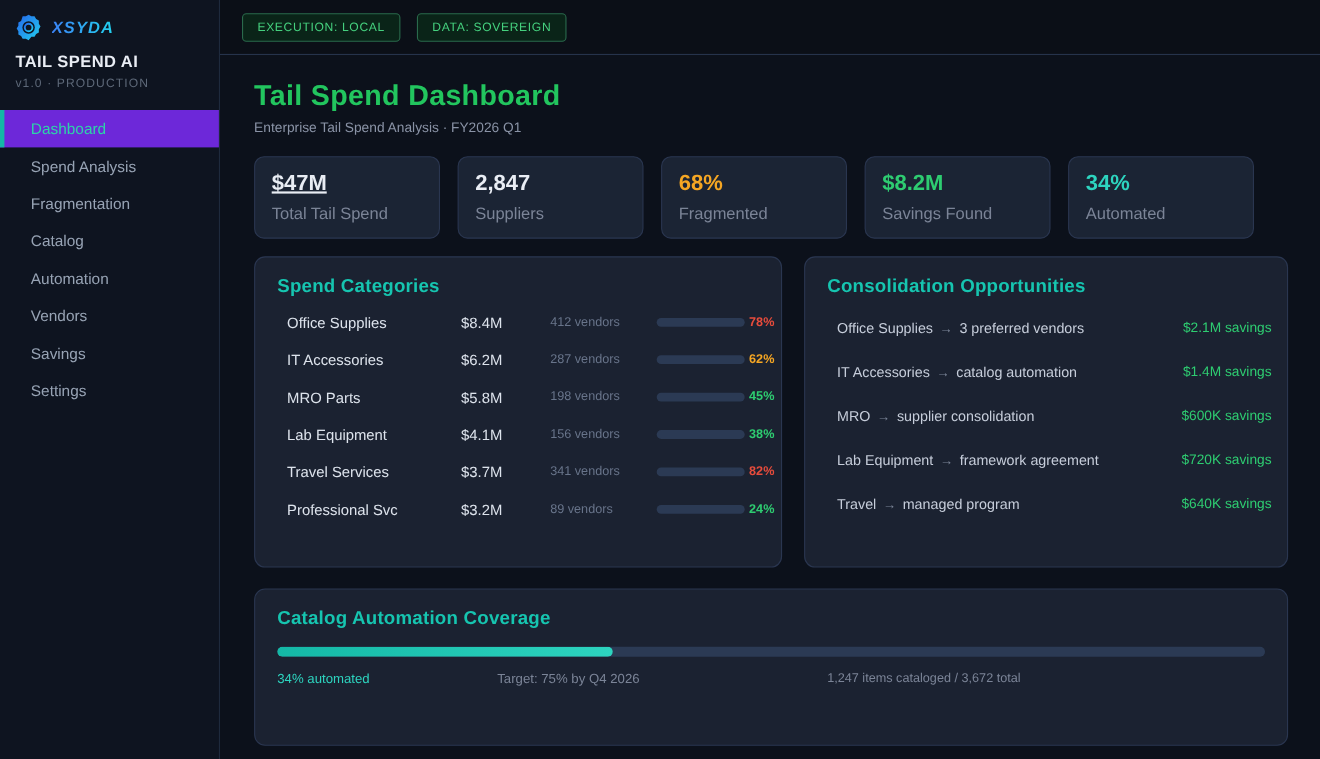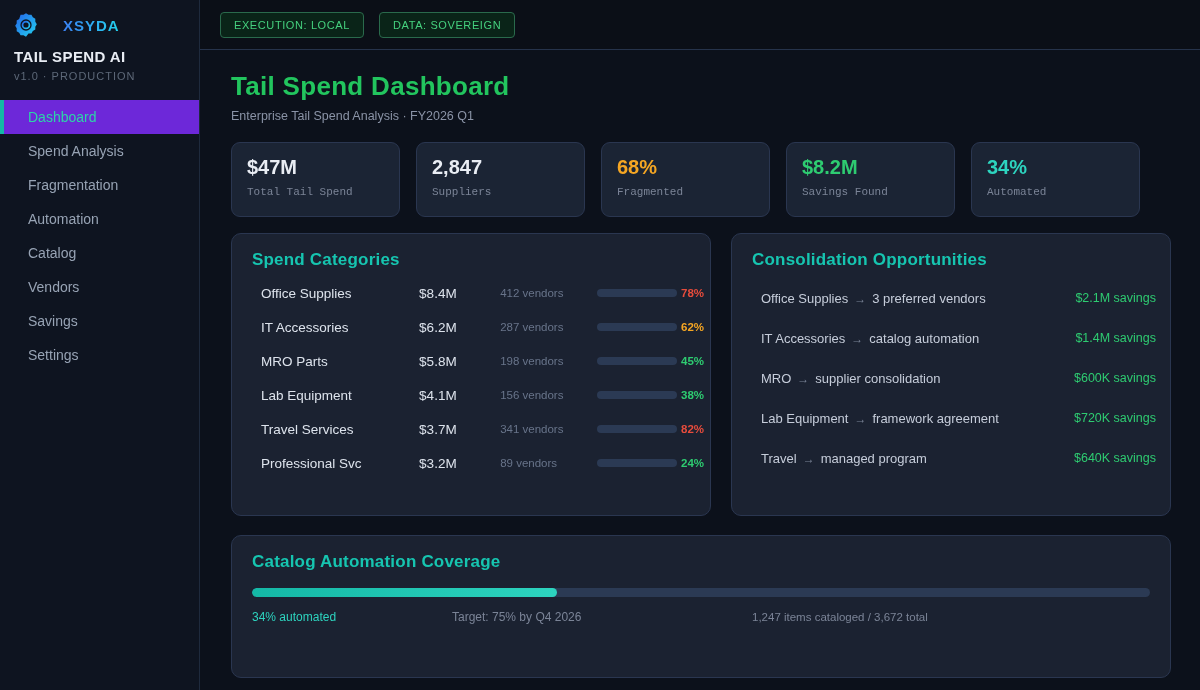--- a/index.html
+++ b/index.html
@@ -10,21 +10,21 @@
     overflow:hidden;
     position:relative;
     color:#dde3ec;
   }
 
   
   .sidebar {
     position:absolute; left:0; top:0; width:200px; height:690px;
     background:#0e1420; border-right:1px solid #1e2a3d;
   }
-  .logo-row { display:flex; align-items:center; gap:24px; padding:12px 12px 6px 13px; }
+  .logo-row { display:flex; align-items:center; gap:8px; padding:12px 12px 6px 13px;font-style:italic; }
   .logo-text {
     font-size:15px; font-weight:bold; letter-spacing:1px;
     background:linear-gradient(90deg,#3b82f6,#22d3ee);
     -webkit-background-clip:text; background-clip:text; color:transparent;
   }
   .app-name { padding:4px 14px 0; color:#e9edf4; font-weight:bold; font-size:15px; letter-spacing:.4px; }
   .app-version { padding:5px 14px 12px; color:#5d6878; font-size:11px; letter-spacing:1px; }
   .nav { margin-top:6px; }
   .nav-item {
     height:34px; display:flex; align-items:center; padding-left:24px;
@@ -49,21 +49,21 @@
   .main { position:absolute; left:200px; top:50px; width:1000px; padding:21px 29px 0 31px; }
   .page-title { font-size:26px; font-weight:bold; color:#22c55e; letter-spacing:.3px; }
   .page-subtitle { margin-top:7px; font-size:12.5px; color:#8a93a6; }
 
   .kpi-row { margin-top:19px; width:909px; display:grid; grid-template-columns:repeat(5,1fr); gap:16px; }
   .kpi-card {
     background:#1b2434; border:1px solid #2a3650; border-radius:9px;
     padding:13px 15px; height:75px;
   }
   .kpi-value { font-size:20px; font-weight:bold; color:#e9edf4; }
-  .kpi-label { margin-top:7px; font-size:11px; color:#7b8497;font-family:Liberation Mono, monospace; }
+  .kpi-label { margin-top:7px; font-size:15px; color:#7b8497; }
 
   .panels { margin-top:16px; display:flex; gap:20px; }
   .panel { background:#1b2231; border:1px solid #2a3650; border-radius:10px; }
   .panel-title { font-size:17px; font-weight:bold; color:#16c5b0; letter-spacing:.2px; }
 
   .panel-spend { width:480px; height:283px; padding:16px 6px 16px 20px; }
   .spend-rows { margin-top:6px; }
   .spend-row { height:34px; display:flex; align-items:center; padding-left:9px; }
   .spend-name { width:160px; font-size:13.5px; color:#dde3ec; }
   .spend-amount { width:82px; font-size:13.5px; color:#dde3ec; }
@@ -114,24 +114,24 @@
     <div class="nav-item active">
         <span>Dashboard</span>
       </div>
       <div class="nav-item">
         <span>Spend Analysis</span>
       </div>
       <div class="nav-item">
         <span>Fragmentation</span>
       </div>
       <div class="nav-item">
+        <span>Catalog</span>
+      </div>
+      <div class="nav-item">
         <span>Automation</span>
-      </div>
-      <div class="nav-item">
-        <span>Catalog</span>
       </div>
       <div class="nav-item">
         <span>Vendors</span>
       </div>
       <div class="nav-item">
         <span>Savings</span>
       </div>
       <div class="nav-item">
         <span>Settings</span>
       </div>
@@ -142,21 +142,21 @@
   <span class="badge"><span>EXECUTION: LOCAL</span></span>
     <span class="badge"><span>DATA: SOVEREIGN</span></span>
 </header>
 
 <main class="main">
   <h1 class="page-title">Tail Spend Dashboard</h1>
   <div class="page-subtitle">Enterprise Tail Spend Analysis · FY2026 Q1</div>
 
   <section class="kpi-row">
     <div class="kpi-card">
-        <div class="kpi-value" style="color: rgb(233, 237, 244);">$47M</div>
+        <div class="kpi-value" style="color: rgb(233, 237, 244); text-decoration: underline;">$47M</div>
         <div class="kpi-label">Total Tail Spend</div>
       </div>
       <div class="kpi-card">
         <div class="kpi-value" style="color: rgb(233, 237, 244);">2,847</div>
         <div class="kpi-label">Suppliers</div>
       </div>
       <div class="kpi-card">
         <div class="kpi-value" style="color: rgb(245, 166, 35);">68%</div>
         <div class="kpi-label">Fragmented</div>
       </div>

